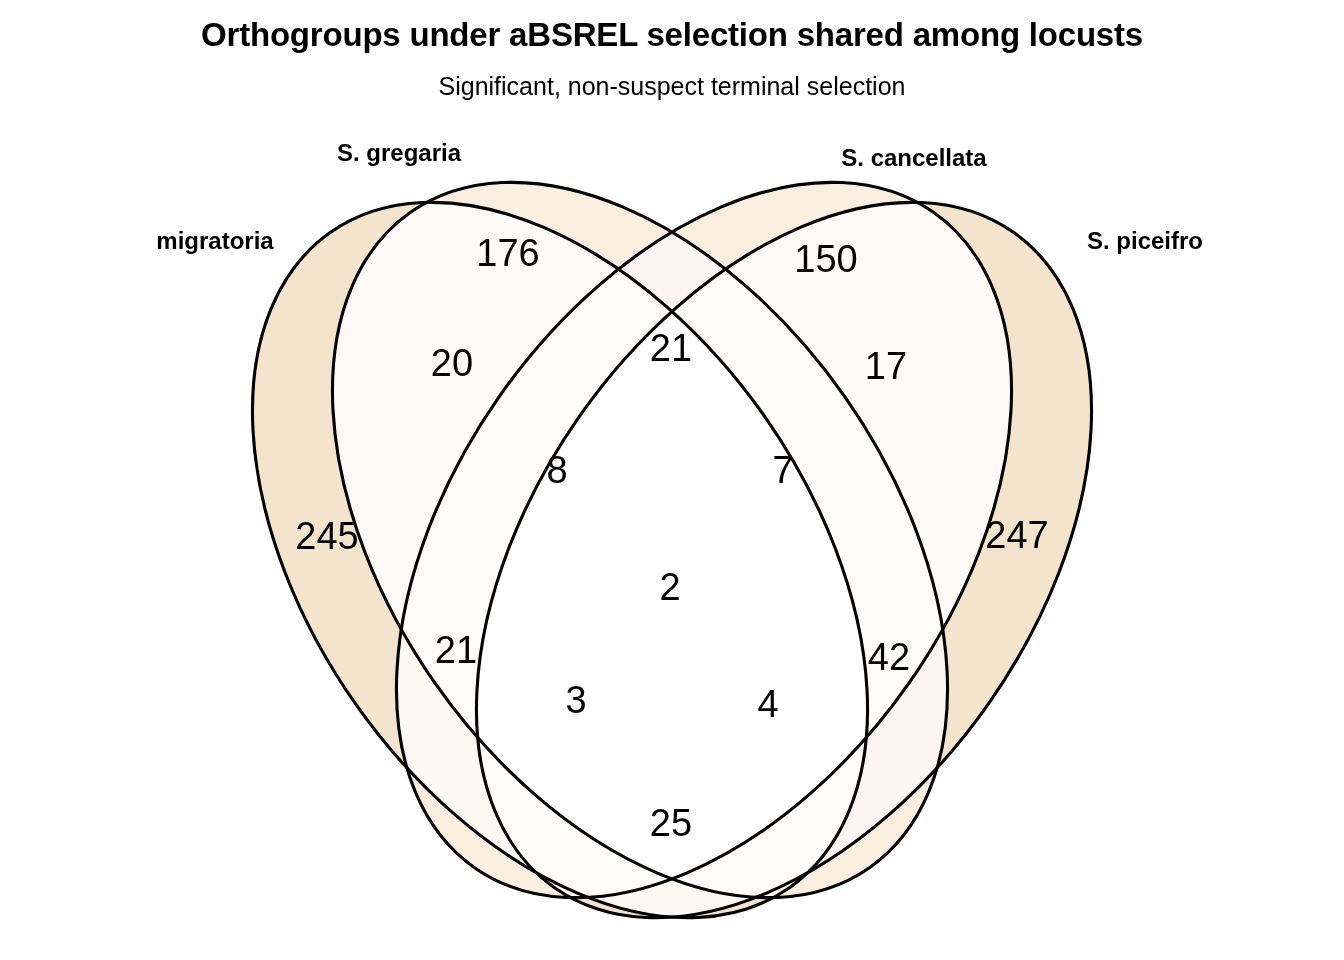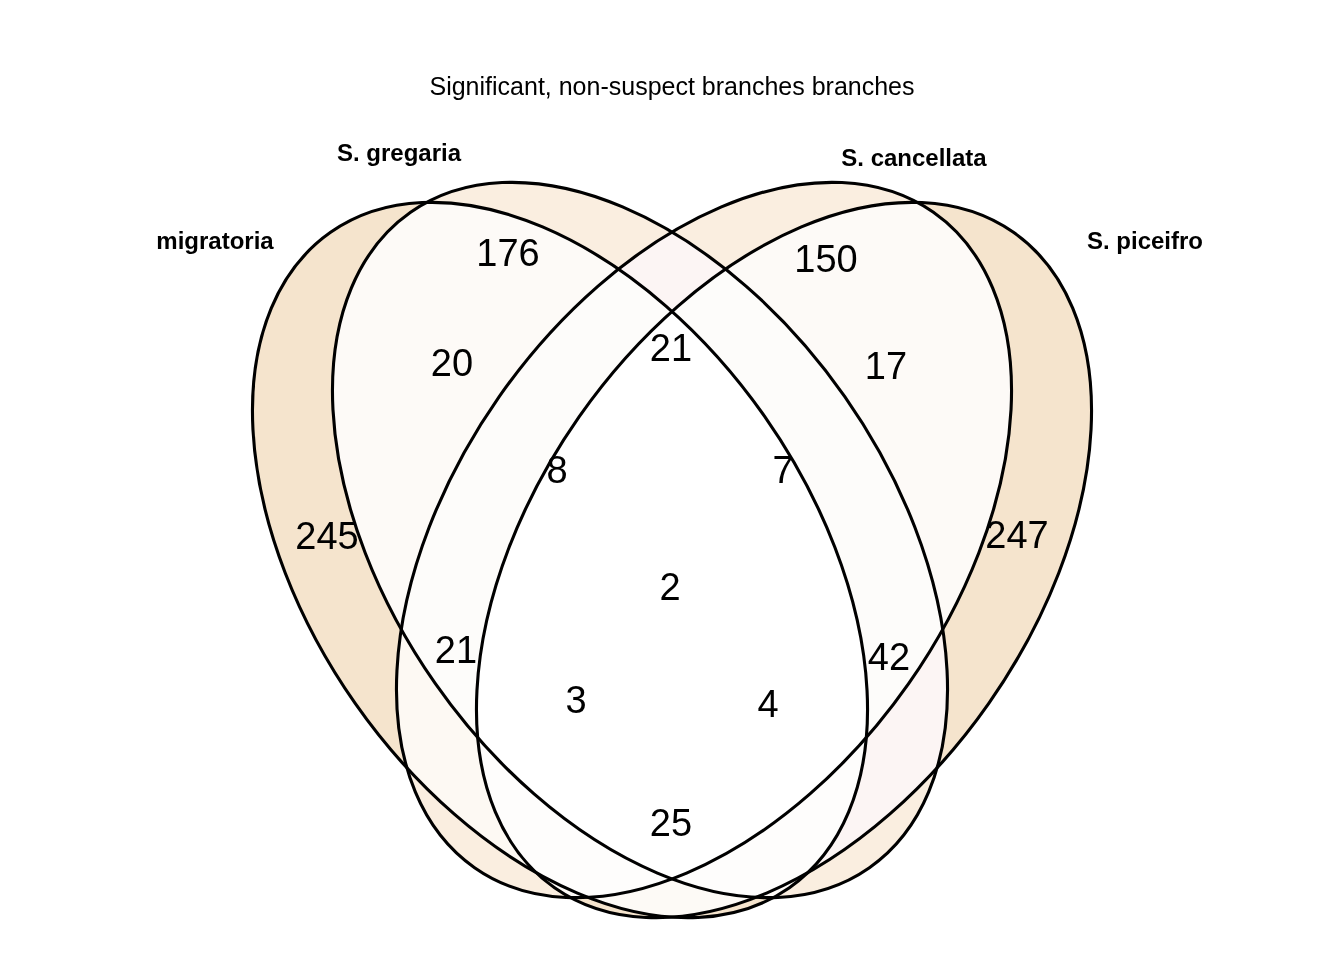--- a/index.html
+++ b/index.html
@@ -63,21 +63,22 @@
     fill: none;
     stroke: #000000;
     stroke-width: 3.1;
   }
 </style>
 </head>
 <body>
 
 <div id="page">
 
-  <div class="subtitle">Significant, non-suspect branches branches</div>
+  <div class="title">Orthogroups under aBSREL selection shared among locusts</div>
+  <div class="subtitle">Significant, non-suspect terminal selection</div>
 
   <svg id="venn-svg" width="1344" height="960" viewBox="0 0 1344 960">
     <defs>
 
       <clipPath id="clip-A" clipPathUnits="userSpaceOnUse">
         <ellipse cx="560" cy="560" rx="250" ry="400" transform="rotate(-35 560 560)"></ellipse>
       </clipPath>
       <clipPath id="clip-B" clipPathUnits="userSpaceOnUse">
         <ellipse cx="640" cy="540" rx="250" ry="400" transform="rotate(-35 640 540)"></ellipse>
       </clipPath>

